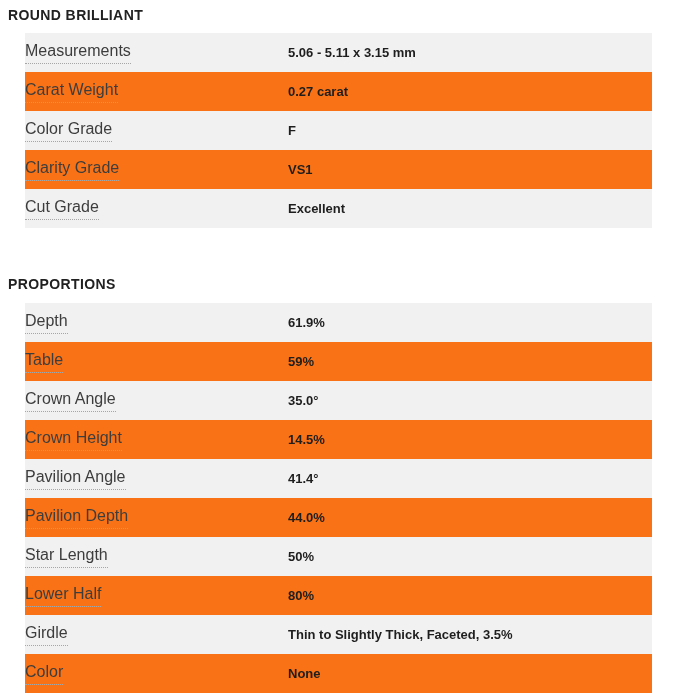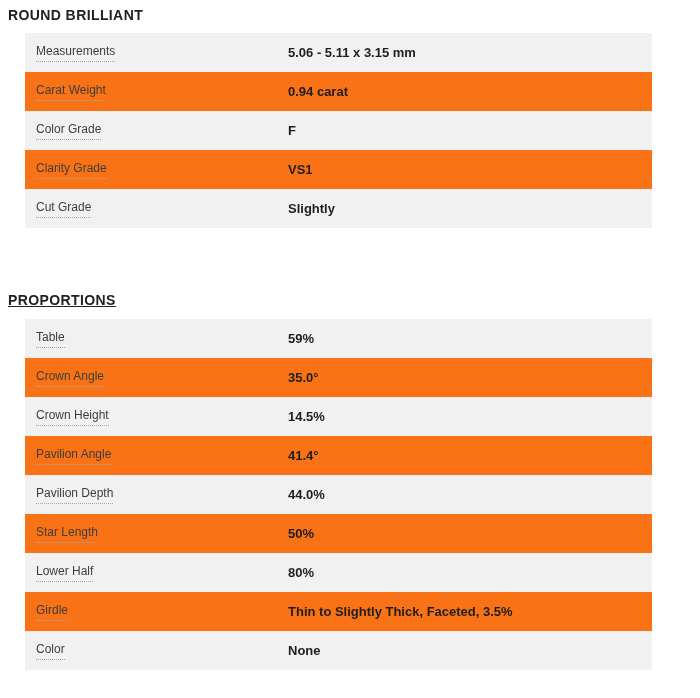--- a/index.html
+++ b/index.html
@@ -15,40 +15,39 @@
 
   .section-title {
     font-size: 14px;
     line-height: 17px;
     font-weight: 700;
     letter-spacing: 0.4px;
     color: #212121;
     margin-left: 8px;
   }
   section.first .section-title { padding-top: 7px; }
-  section.second .section-title { margin-top: 64px; text-decoration: underline; }
+  section.second .section-title { margin-top: 48px; }
 
   .rows {
     margin-top: 9px;
     margin-left: 25px;
   }
   section.second .rows { margin-top: 10px; }
 
   .row {
     position: relative;
     height: 39px;
     display: flex;
     align-items: center;
     background: #f97316;
   }
   .row:nth-child(odd) { background: #f1f1f1; }
 
   .label {
-    margin-left: 11px;
-    font-size: 12px;
+    font-size: 16px;
     color: #3d3d3d;
     border-bottom: 1px dotted #a6a6a6;
     padding-bottom: 3px;
     cursor: help;
   }
   .value {
     position: absolute;
     left: 263px;
     font-size: 13px;
     font-weight: 700;
@@ -64,40 +63,44 @@
 
   <section class="first">
     <h2 class="section-title">ROUND BRILLIANT</h2>
     <div class="rows">
         <div class="row">
     <span class="label">Measurements</span>
     <span class="value">5.06 - 5.11 x 3.15 mm</span>
   </div>
         <div class="row">
     <span class="label">Carat Weight</span>
-    <span class="value">0.94 carat</span>
+    <span class="value">0.27 carat</span>
   </div>
         <div class="row">
     <span class="label">Color Grade</span>
     <span class="value">F</span>
   </div>
         <div class="row">
     <span class="label">Clarity Grade</span>
     <span class="value">VS1</span>
   </div>
         <div class="row">
     <span class="label">Cut Grade</span>
-    <span class="value">Slightly</span>
+    <span class="value">Excellent</span>
   </div>
       </div>
   </section>
 
   <section class="second">
     <h2 class="section-title">PROPORTIONS</h2>
     <div class="rows">
+        <div class="row">
+    <span class="label">Depth</span>
+    <span class="value">61.9%</span>
+  </div>
         <div class="row">
     <span class="label">Table</span>
     <span class="value">59%</span>
   </div>
         <div class="row">
     <span class="label">Crown Angle</span>
     <span class="value">35.0°</span>
   </div>
         <div class="row">
     <span class="label">Crown Height</span>

